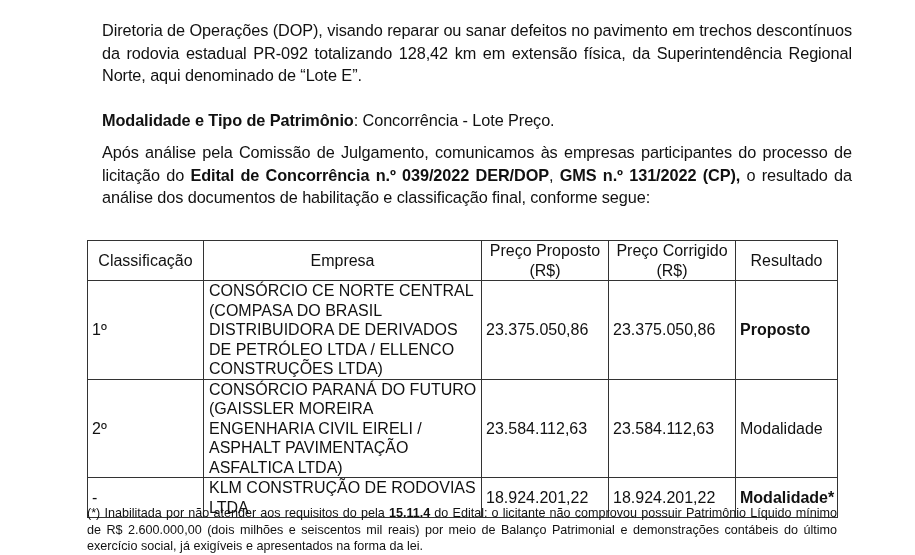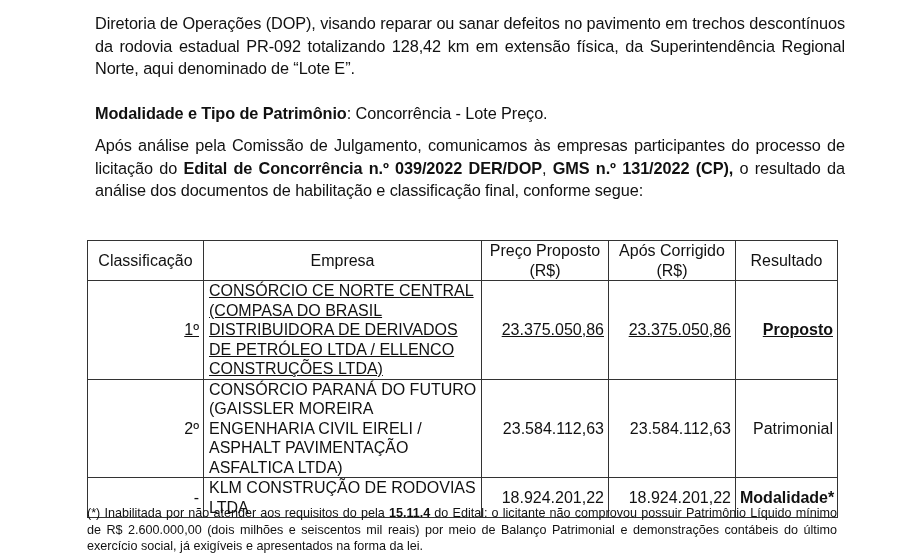--- a/index.html
+++ b/index.html
@@ -1,30 +1,30 @@
 <!DOCTYPE html>
 <html><head>
 <meta charset="utf-8">
 <style>
   html, body { margin: 0; padding: 0; background: #ffffff; }
   body { width: 915px; height: 555px; overflow: hidden; position: relative;
          font-family: "Liberation Sans", sans-serif; color: #111; }
   .page { position: absolute; left: 87px; top: 0; width: 750px; }
-  .para { font-size: 16.3px; line-height: 22.5px; text-align: justify; margin: 8px; letter-spacing: -0.1px; }
+  .para { font-size: 16.3px; line-height: 22.5px; text-align: justify; margin: 15px; letter-spacing: -0.1px; }
   .p1 { position: absolute; left: 0; top: 4px; width: 750px; }
   .p2 { position: absolute; left: 0; top: 94px; width: 750px; }
   .p3 { position: absolute; left: 0; top: 126px; width: 750px; }
   b { font-weight: bold; }
   table { position: absolute; left: 0; top: 240px; border-collapse: collapse;
           font-size: 16px; line-height: 19.5px; table-layout: fixed; width: 750px; border-radius: 24px; }
   td, th { border: 1px solid #333; padding: 0 4px; vertical-align: middle; font-weight: normal; }
   th { text-align: center; height: 38px; }
-  td.c { text-align: right; }
+  td.c { text-align: left; }
   td.l { text-align: left; padding-left: 5px; }
-  .row1 td { height: 92px; text-decoration: underline; }
+  .row1 td { height: 92px; }
   .row2 td { height: 93px; margin-top: 23px; }
   .row3 td { height: 37px; }
   .bold { font-weight: bold; }
   .note { position: absolute; left: 0; top: 505px; width: 750px; font-size: 12.6px; line-height: 16.5px;
           text-align: justify; margin: 0; }
 </style>
 </head>
 <body>
 
 <div class="page">
@@ -41,38 +41,38 @@
       <col style="width:278px">
       <col style="width:127px">
       <col style="width:127px">
       <col style="width:102px">
     </colgroup>
     <thead>
       <tr>
         <th>Classificação</th>
         <th>Empresa</th>
         <th>Preço Proposto (R$)</th>
-        <th>Após Corrigido (R$)</th>
+        <th>Preço Corrigido (R$)</th>
         <th>Resultado</th>
       </tr>
     </thead>
     <tbody>
       <tr class="row1">
         <td class="c">1º</td>
         <td class="l">CONSÓRCIO CE NORTE CENTRAL (COMPASA DO BRASIL DISTRIBUIDORA DE DERIVADOS DE PETRÓLEO LTDA / ELLENCO CONSTRUÇÕES LTDA)</td>
         <td class="c">23.375.050,86</td>
         <td class="c">23.375.050,86</td>
         <td class="c bold">Proposto</td>
       </tr>
       <tr class="row2">
         <td class="c">2º</td>
         <td class="l">CONSÓRCIO PARANÁ DO FUTURO (GAISSLER MOREIRA ENGENHARIA CIVIL EIRELI / ASPHALT PAVIMENTAÇÃO ASFALTICA LTDA)</td>
         <td class="c">23.584.112,63</td>
         <td class="c">23.584.112,63</td>
-        <td class="c">Patrimonial</td>
+        <td class="c">Modalidade</td>
       </tr>
       <tr class="row3">
         <td class="c">-</td>
         <td class="l">KLM CONSTRUÇÃO DE RODOVIAS LTDA</td>
         <td class="c">18.924.201,22</td>
         <td class="c">18.924.201,22</td>
         <td class="c bold">Modalidade*</td>
       </tr>
     </tbody>
   </table>

